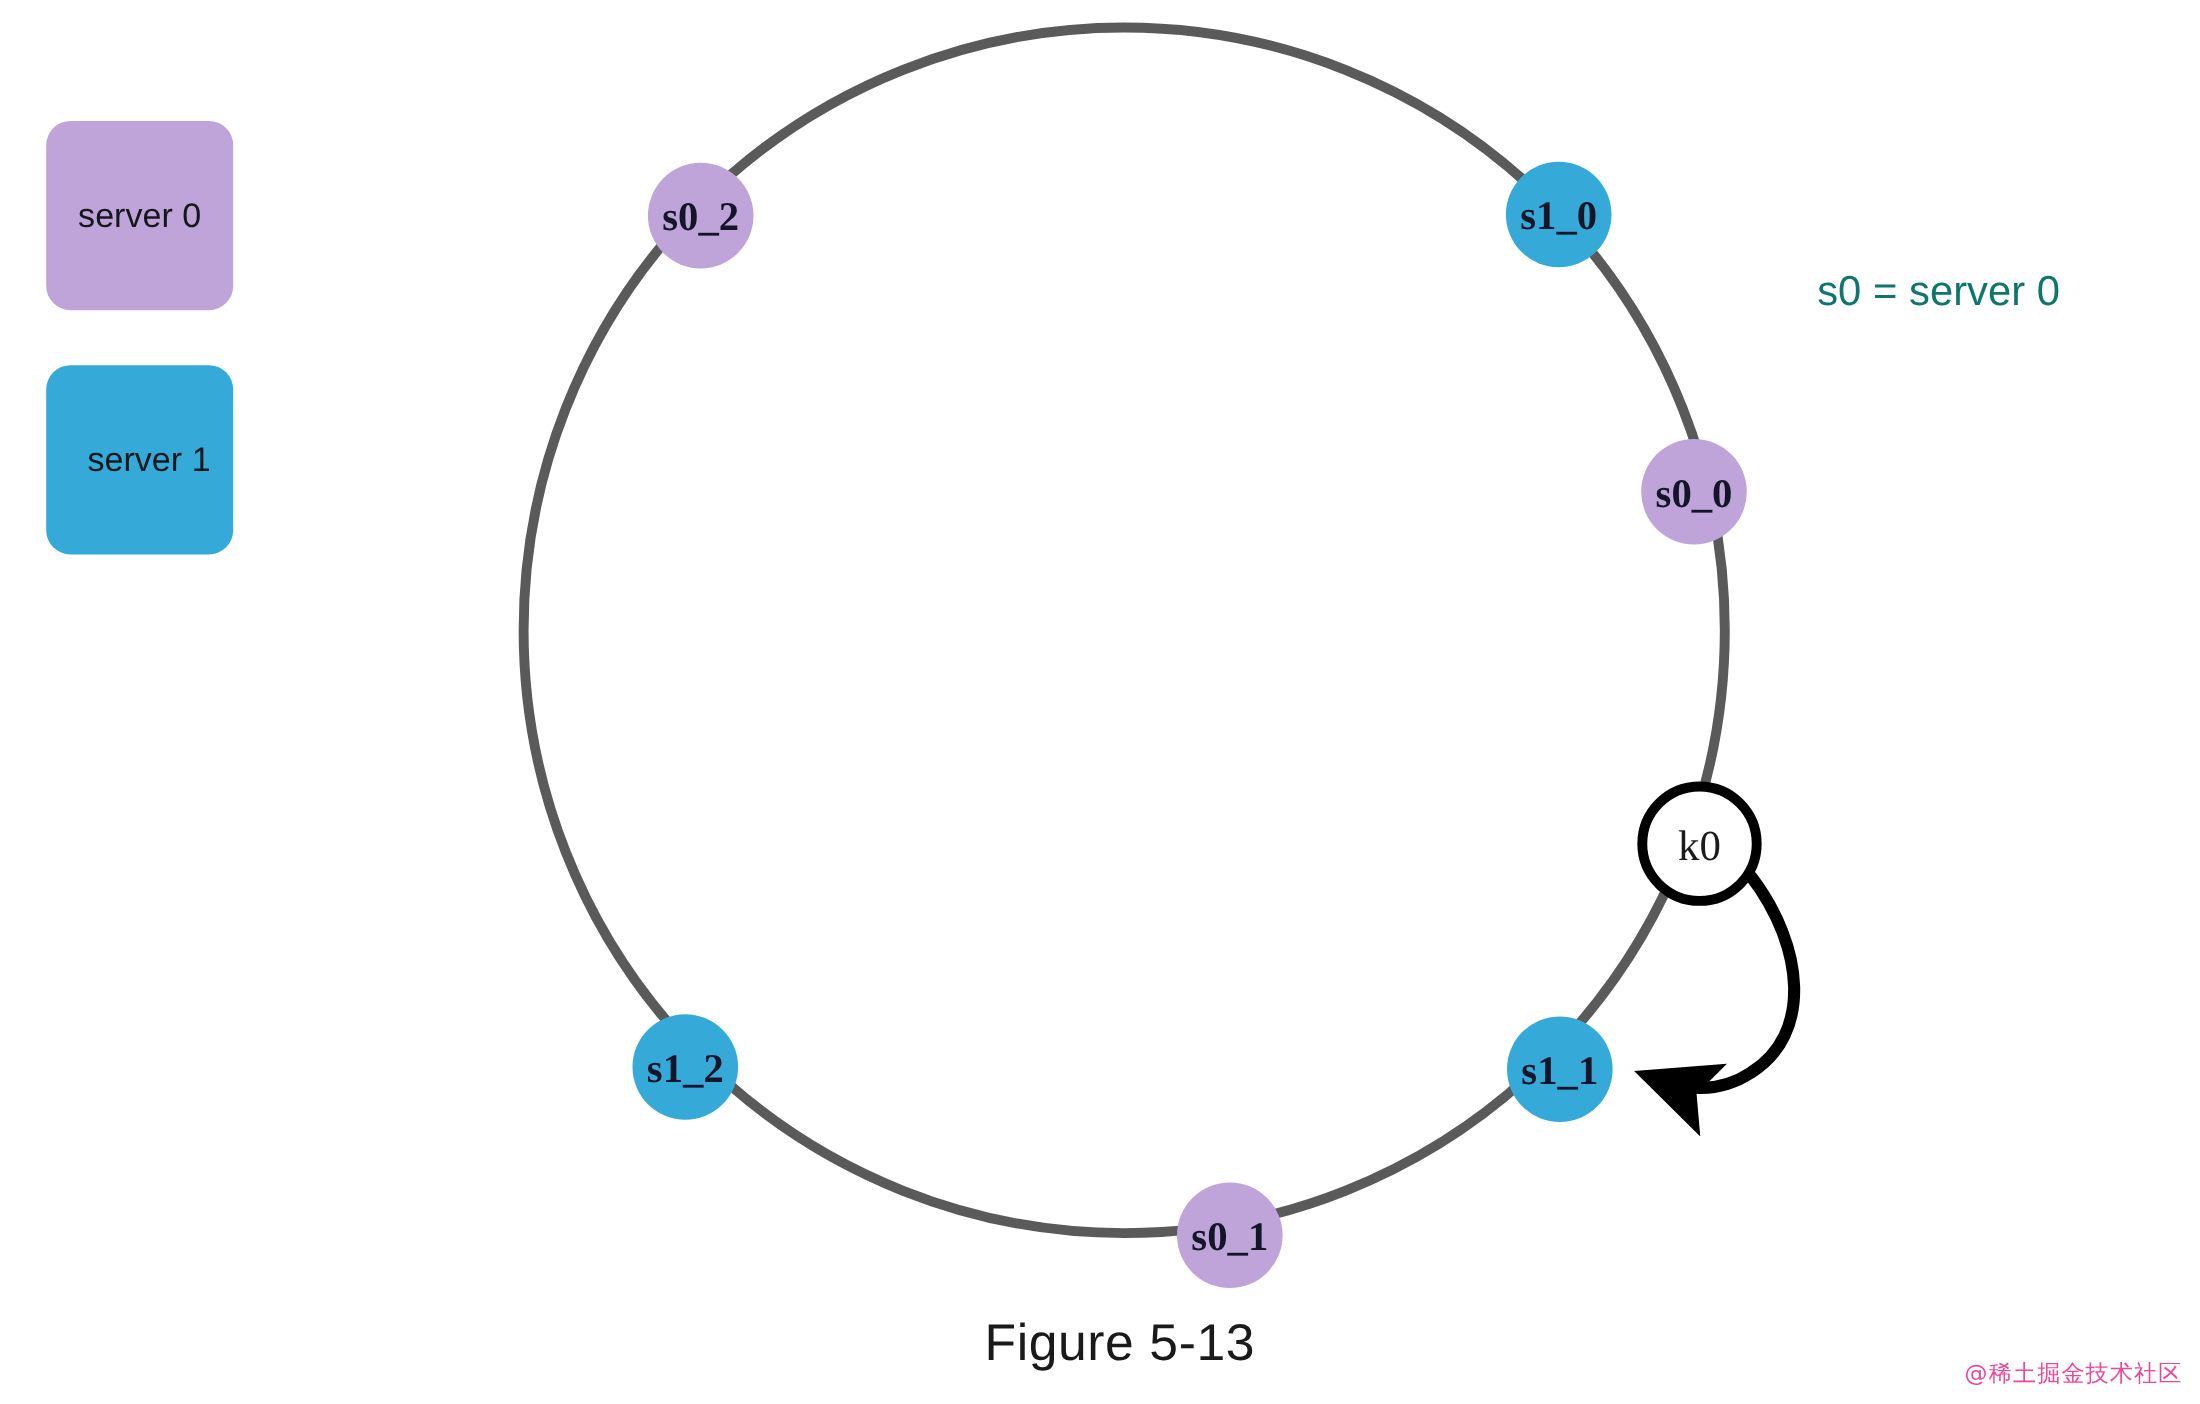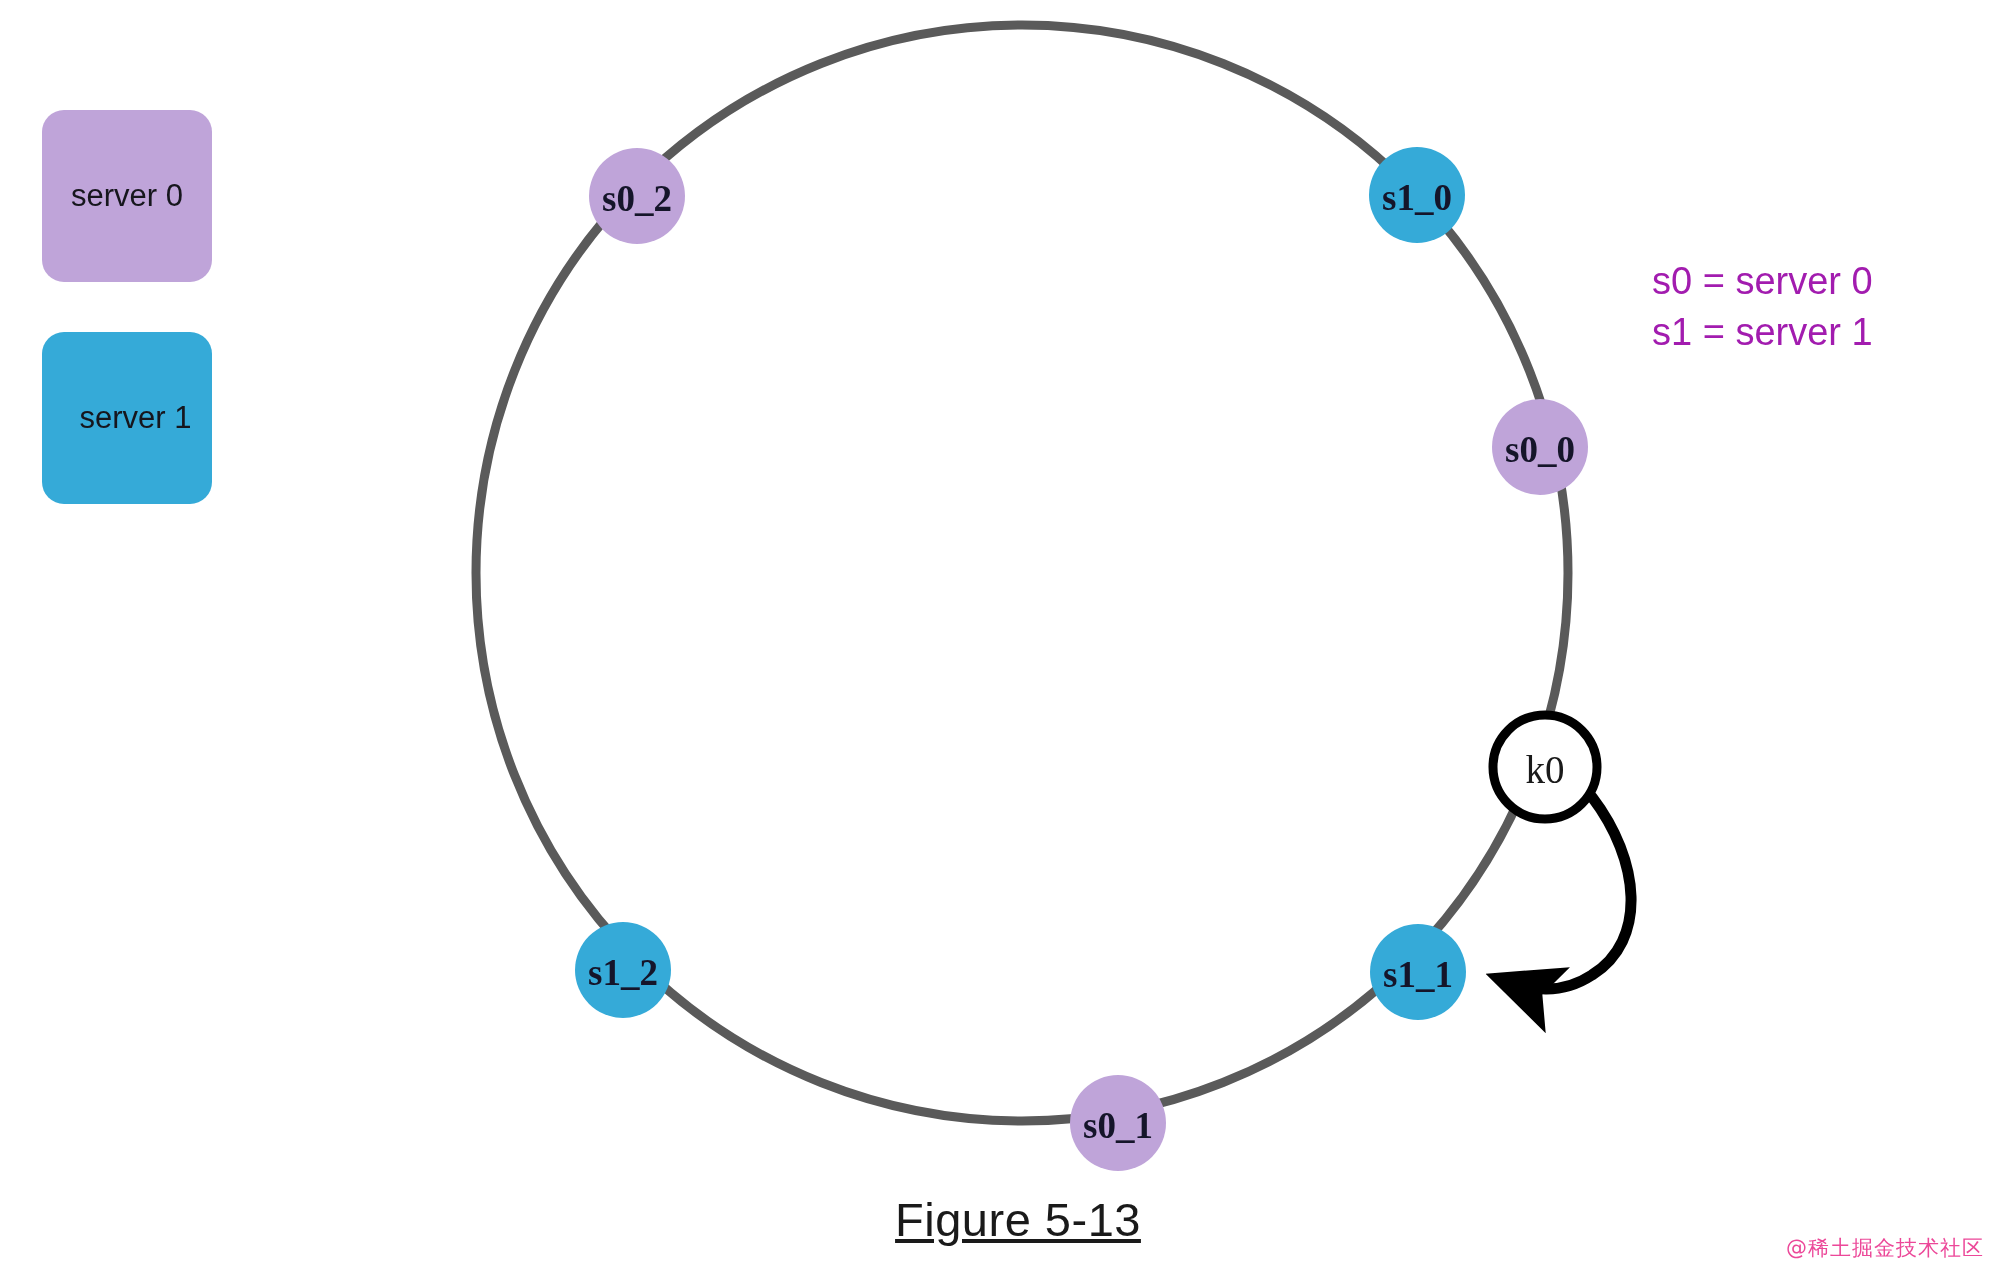--- a/index.html
+++ b/index.html
@@ -52,45 +52,44 @@
     color: #16161d;
     box-sizing: border-box;
   }
   .legend-box.server0 { background: #bfa4d9; margin-bottom: 50px; }
   .legend-box.server1 { background: #35aad8; padding-left: 17px; }
 
   
   .note {
     position: absolute;
     left: 1652px;
-    top: 256px;
+    top: 240px;
     font-family: "Liberation Sans", sans-serif;
     font-size: 38px;
-    color: #a21caf;
+    color: #0f766e;
     line-height: 1.35;
     white-space: nowrap;
   }
   .note div { margin: 0; }
 
   
   .caption {
     position: absolute;
     left: 0;
     top: 1192px;
     width: 2000px;
     text-align: center;
     font-family: "Liberation Sans", sans-serif;
     font-size: 47px;
     color: #1a1a1a;
     letter-spacing: 0.5px;
   }
   .caption-inner {
     display: inline-block;
     transform: translateX(18px);
-    text-decoration: underline;
   }
 
   
   .watermark {
     position: absolute;
     right: 16px;
     bottom: 14px;
     font-family: "DejaVu Sans", sans-serif;
     font-size: 21px;
     color: #ec4899;
@@ -173,20 +172,19 @@
     <span>server 0</span>
   </div>
 
   <div class="legend-box server1">
     <span>server 1</span>
   </div>
 </div>
 
 <div class="note">
   <div>s0 = server 0</div>
-  <div>s1 = server 1</div>
 </div>
 
 <div class="caption">
   <span class="caption-inner">Figure 5-13</span>
 </div>
 
 <div class="watermark">@稀土掘金技术社区</div>
 
 </body></html>

